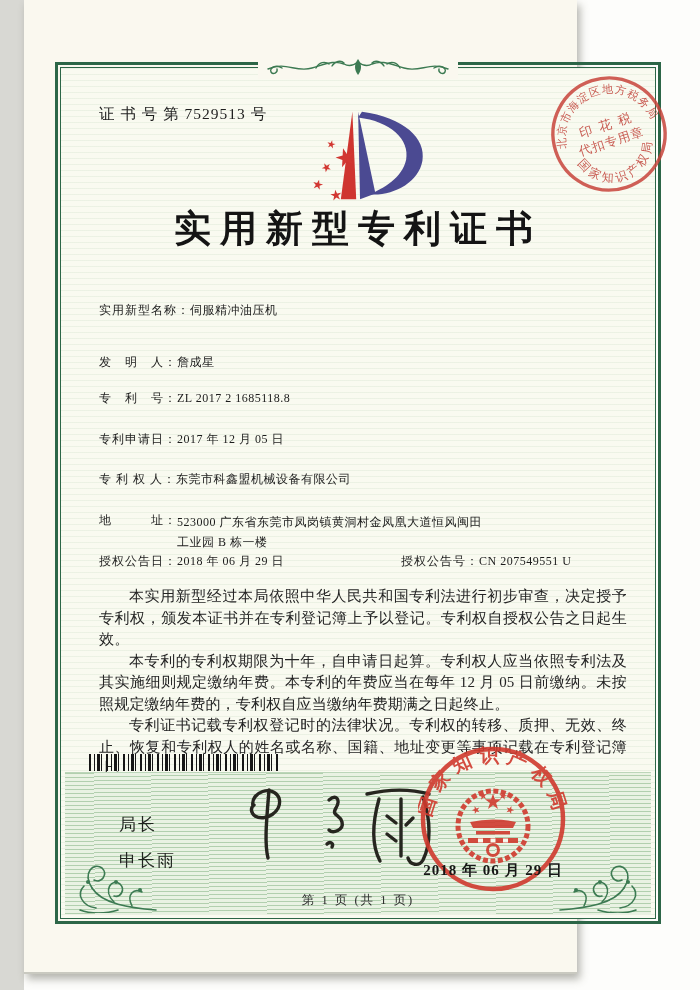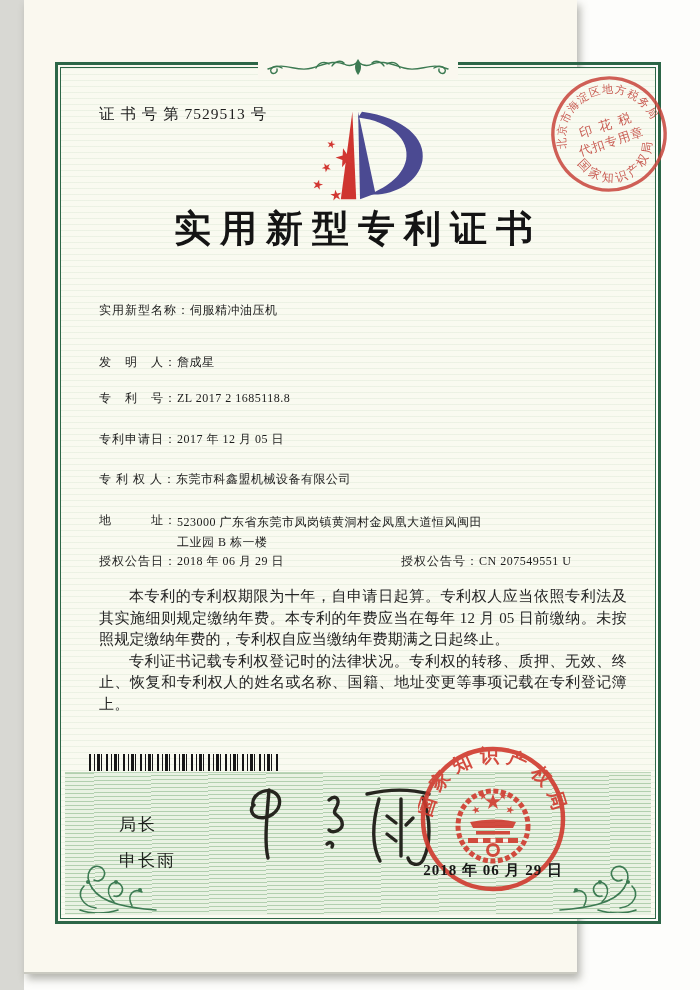--- a/index.html
+++ b/index.html
@@ -170,20 +170,21 @@
         </div>
         <div class="frow r7">
           <span class="fl">授权公告日：</span><span class="fv">2018 年 06 月 29 日</span>
           <span class="grant-no">
             <span class="fl">授权公告号：</span><span class="fv">CN 207549551 U</span>
           </span>
         </div>
       </div>
 
       <div class="bodytext">
+        <p>本实用新型经过本局依照中华人民共和国专利法进行初步审查，决定授予专利权，颁发本证书并在专利登记簿上予以登记。专利权自授权公告之日起生效。</p>
         <p>本专利的专利权期限为十年，自申请日起算。专利权人应当依照专利法及其实施细则规定缴纳年费。本专利的年费应当在每年 12 月 05 日前缴纳。未按照规定缴纳年费的，专利权自应当缴纳年费期满之日起终止。</p>
         <p>专利证书记载专利权登记时的法律状况。专利权的转移、质押、无效、终止、恢复和专利权人的姓名或名称、国籍、地址变更等事项记载在专利登记簿上。</p>
       </div>
 
       <div class="barcode"></div>
 
       <div class="panel">
         <svg class="corner left" viewBox="0 0 95 95">
           <g stroke="#3c7a52" stroke-width="1.6" fill="none" stroke-linecap="round">
             <path d="M90,92 C64,90 36,86 26,70"></path>
@@ -257,16 +258,17 @@
             <rect x="60" y="94.5" width="5" height="4"></rect>
               <rect x="72.5" y="94.5" width="5" height="4"></rect>
               <rect x="85" y="94.5" width="5" height="4"></rect>
           </g>
           <circle cx="75" cy="106" r="5.5" fill="none" stroke="#d03a2e" stroke-width="3"></circle>
         </g>
       </svg>
 
       <div class="seal-date">2018 年 06 月 29 日</div>
 
+      <div class="footer">第 1 页 (共 1 页)</div>
 
     </div>
   </div>
 </div>
 
 </body></html>

